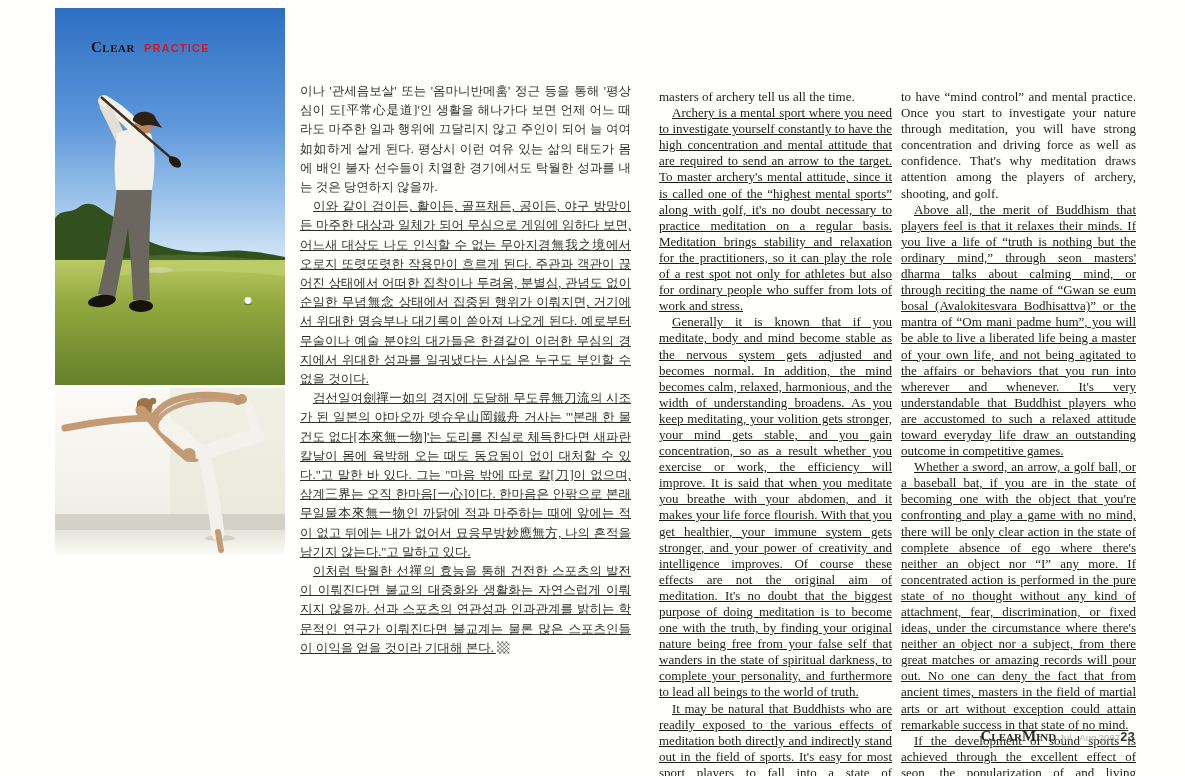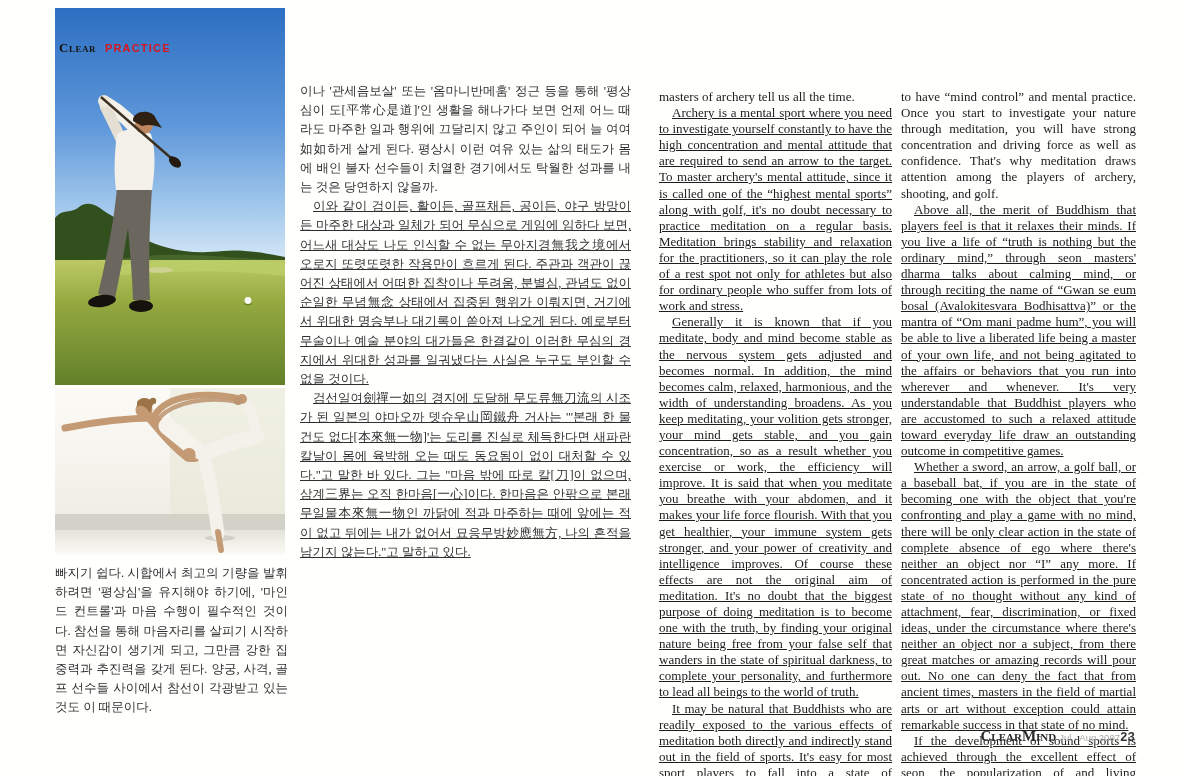--- a/index.html
+++ b/index.html
@@ -5,21 +5,21 @@
   html,body{margin:0;padding:0;background:#ffffff;}
   .page{position:relative;width:1185px;height:776px;background:#fffffe;overflow:hidden;
         font-family:"Liberation Serif", serif;}
   
   .photo{position:absolute;overflow:hidden;}
   .golf-photo{left:55px;top:8px;width:230px;height:377px;}
   .yoga-photo{left:55px;top:388px;width:230px;height:167px;}
   .photo svg{display:block;width:100%;height:100%;}
   .logo{position:absolute;left:4px;top:30px;white-space:nowrap;}
   .logo-clear{font-family:"Liberation Serif",serif;font-weight:bold;font-variant:small-caps;
-              font-size:13px;color:#14130f;letter-spacing:.5px;}
+              font-size:15px;color:#14130f;letter-spacing:.5px;margin-left:32px;}
   .logo-practice{font-family:"Liberation Sans",sans-serif;font-weight:bold;font-size:11px;
               color:#d6161f;letter-spacing:1.2px;padding-left:9px;}
   
   .col{position:absolute;text-align:justify;}
   .kr{font-family:"Liberation Serif",serif;font-size:12.5px;line-height:19.2px;color:#2f2f2f;}
   .kr p{margin:0;}
   .en{font-family:"Liberation Serif",serif;font-size:13px;line-height:16.1px;color:#1c1c1c;}
   .en p{margin:0;}
   p.ind{text-indent:13px;text-decoration:underline;}
   .kr-left{left:55px;top:564px;width:233px;}
@@ -129,27 +129,27 @@
         <circle cx="183" cy="13" r="4" fill="#bd9370"></circle>
 
         <circle cx="89" cy="22" r="8.5" fill="#c49a74"></circle>
         <path d="M82,14 A9,9 0 0 1 98,16 L95,25 C91,18 86,16 82,19 Z" fill="#9c7448"></path>
         <circle cx="98" cy="13" r="3.2" fill="#9c7448"></circle>
       </g>
     </svg>
   </div>
 
   <div class="col kr kr-left">
-    <p>빠지기 쉽다. 시합에서 최고의 기량을 발휘하려면 '평상심'을 유지해야 하기에, '마인드 컨트롤'과 마음 수행이 필수적인 것이다. 참선을 통해 마음자리를 살피기 시작하면 자신감이 생기게 되고, 그만큼 강한 집중력과 추진력을 갖게 된다. 양궁, 사격, 골프 선수들 사이에서 참선이 각광받고 있는 것도 이 때문이다.</p>
   </div>
 
   <div class="col kr kr-main">
     <p>이나 '관세음보살' 또는 '옴마니반메훔' 정근 등을 통해 '평상심이 도[平常心是道]'인 생활을 해나가다 보면 언제 어느 때라도 마주한 일과 행위에 끄달리지 않고 주인이 되어 늘 여여如如하게 살게 된다. 평상시 이런 여유 있는 삶의 태도가 몸에 배인 불자 선수들이 치열한 경기에서도 탁월한 성과를 내는 것은 당연하지 않을까.</p>
     <p class="ind">이와 같이 검이든, 활이든, 골프채든, 공이든, 야구 방망이든 마주한 대상과 일체가 되어 무심으로 게임에 임하다 보면, 어느새 대상도 나도 인식할 수 없는 무아지경無我之境에서 오로지 또렷또렷한 작용만이 흐르게 된다. 주관과 객관이 끊어진 상태에서 어떠한 집착이나 두려움, 분별심, 관념도 없이 순일한 무념無念 상태에서 집중된 행위가 이뤄지면, 거기에서 위대한 명승부나 대기록이 쏟아져 나오게 된다. 예로부터 무술이나 예술 분야의 대가들은 한결같이 이러한 무심의 경지에서 위대한 성과를 일궈냈다는 사실은 누구도 부인할 수 없을 것이다.</p>
     <p class="ind">검선일여劍禪一如의 경지에 도달해 무도류無刀流의 시조가 된 일본의 야마오까 뎃슈우山岡鐵舟 거사는 "'본래 한 물건도 없다[本來無一物]'는 도리를 진실로 체득한다면 새파란 칼날이 몸에 육박해 오는 때도 동요됨이 없이 대처할 수 있다."고 말한 바 있다. 그는 "마음 밖에 따로 칼[刀]이 없으며, 삼계三界는 오직 한마음[一心]이다. 한마음은 안팎으로 본래무일물本來無一物인 까닭에 적과 마주하는 때에 앞에는 적이 없고 뒤에는 내가 없어서 묘응무방妙應無方, 나의 흔적을 남기지 않는다."고 말하고 있다.</p>
+    <p class="ind">이처럼 탁월한 선禪의 효능을 통해 건전한 스포츠의 발전이 이뤄진다면 불교의 대중화와 생활화는 자연스럽게 이뤄지지 않을까. 선과 스포츠의 연관성과 인과관계를 밝히는 학문적인 연구가 이뤄진다면 불교계는 물론 많은 스포츠인들이 이익을 얻을 것이라 기대해 본다. ▩</p>
   </div>
 
 
   <div class="col en eng1">
     <p>masters of archery tell us all the time.</p>
     <p class="ind">Archery is a mental sport where you need to investigate yourself constantly to have the high concentration and mental attitude that are required to send an arrow to the target. To master archery's mental attitude, since it is called one of the “highest mental sports” along with golf, it's no doubt necessary to practice meditation on a regular basis. Meditation brings stability and relaxation for the practitioners, so it can play the role of a rest spot not only for athletes but also for ordinary people who suffer from lots of work and stress.</p>
     <p class="ind">Generally it is known that if you meditate, body and mind become stable as the nervous system gets adjusted and becomes normal. In addition, the mind becomes calm, relaxed, harmonious, and the width of understanding broadens. As you keep meditating, your volition gets stronger, your mind gets stable, and you gain concentration, so as a result whether you exercise or work, the efficiency will improve. It is said that when you meditate you breathe with your abdomen, and it makes your life force flourish. With that you get healthier, your immune system gets stronger, and your power of creativity and intelligence improves. Of course these effects are not the original aim of meditation. It's no doubt that the biggest purpose of doing meditation is to become one with the truth, by finding your original nature being free from your false self that wanders in the state of spiritual darkness, to complete your personality, and furthermore to lead all beings to the world of truth.</p>
     <p class="ind">It may be natural that Buddhists who are readily exposed to the various effects of meditation both directly and indirectly stand out in the field of sports. It's easy for most sport players to fall into a state of psychological pressure and tension before an important match. To demonstrate the best ability in a match, you need to maintain “the ordinary mind”, so it's necessary</p>
   </div>
 

